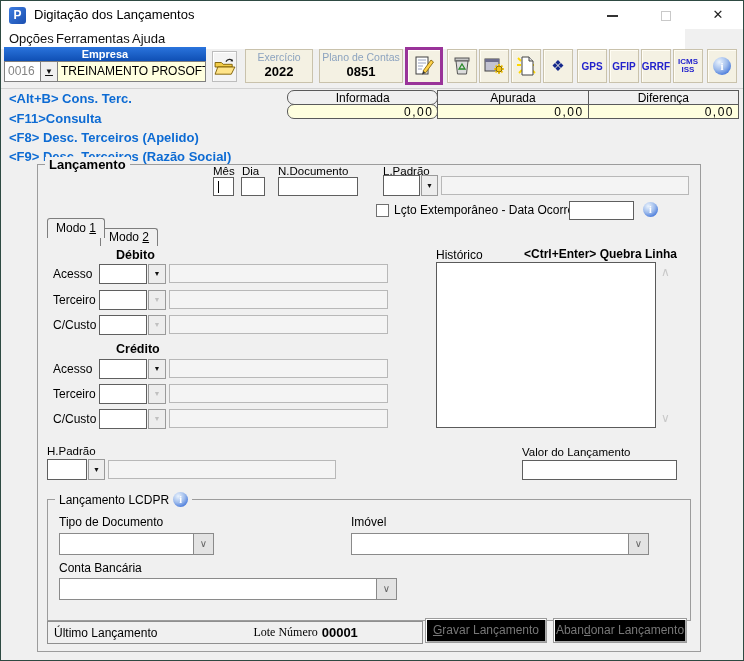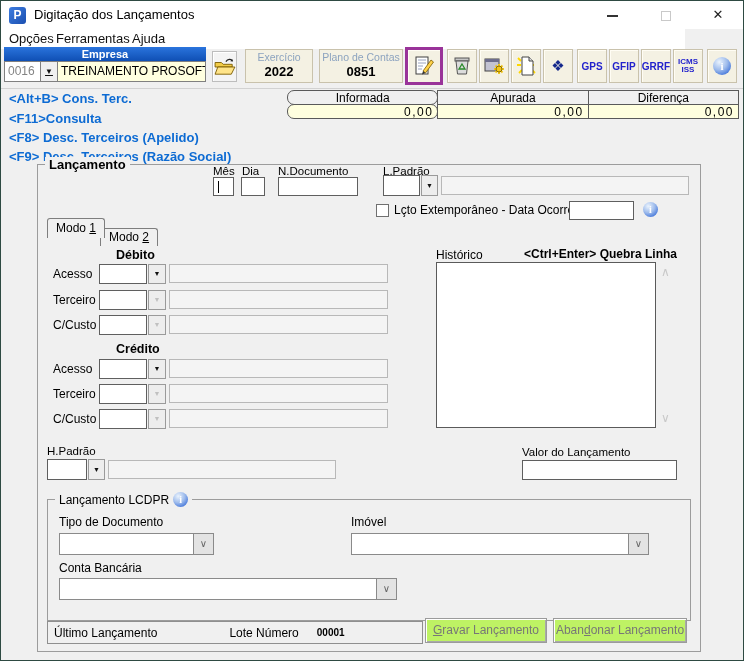--- a/index.html
+++ b/index.html
@@ -95,23 +95,23 @@
   #hist-area{left:435px;top:261px;width:220px;height:166px;background:#fff;border:1px solid #5a5a5a;}
   .scrollgl{color:#c9c9c9;font-size:12px;line-height:12px;}
   
   .mcombo{height:22px;background:#fff;border:1px solid #8a8a8a;display:flex;}
   .mcombo .mtext{flex:1;}
   .mcombo .mbtn{width:20px;background:#e3e3e3;border-left:1px solid #8a8a8a;text-align:center;
     font-size:10px;line-height:20px;color:#666;}
   
   #footpanel{left:46px;top:620px;width:376px;height:23px;border:1px solid #8f8f8f;
     display:flex;align-items:center;font-size:12px;}
-  #footpanel .f1{margin-left:6px;} #footpanel .f2{margin-left:72px;} 
-  #footpanel .f3{margin-left:18px;font-weight:bold;font-size:10px;}
-  .pushbtn{background:#bef264;border:1px solid #9b9b9b;
+  #footpanel .f1{margin-left:6px;} #footpanel .f2{margin-left:96px;font-family:Liberation Serif, serif;} 
+  #footpanel .f3{margin-left:4px;font-weight:bold;font-size:13px;}
+  .pushbtn{background:#000000;border:1px solid #9b9b9b;
     box-shadow:inset 1px 1px 0 #fff,inset -1px -1px 0 #a9a9a9;
     color:#777;font-size:12px;text-align:center;cursor:default;}
   #btn-gravar{left:424px;top:617px;width:122px;height:25px;line-height:23px;}
   #btn-abandonar{left:552px;top:617px;width:134px;height:25px;line-height:23px;}
 </style>
 </head>
 <body>
 
 <div id="window">
 

